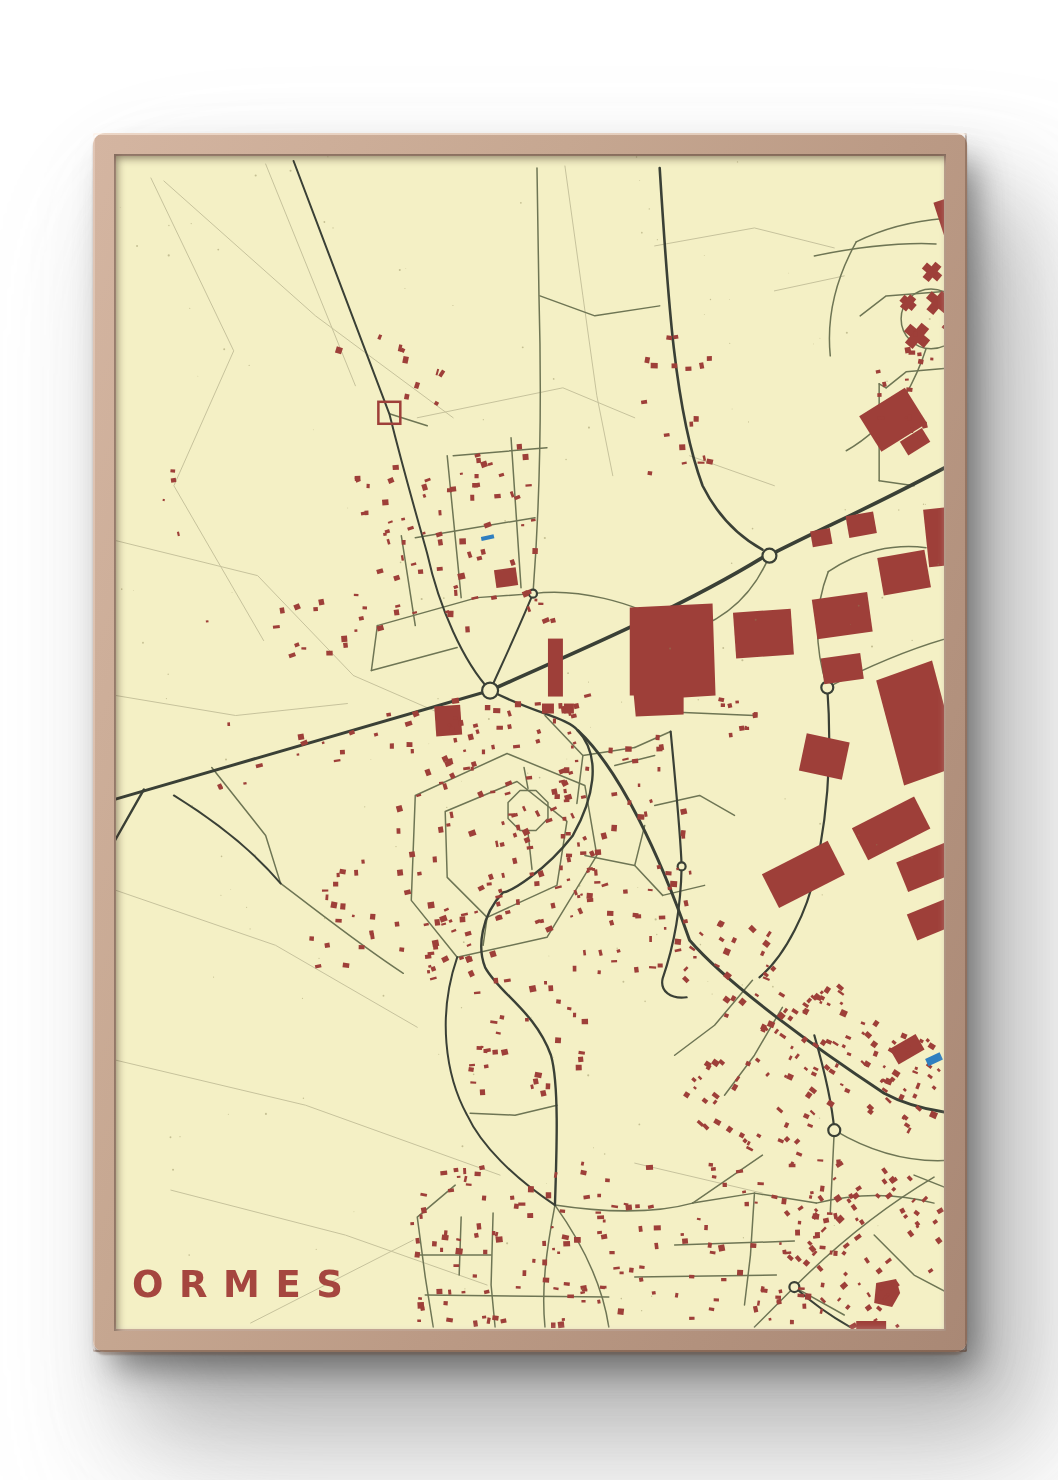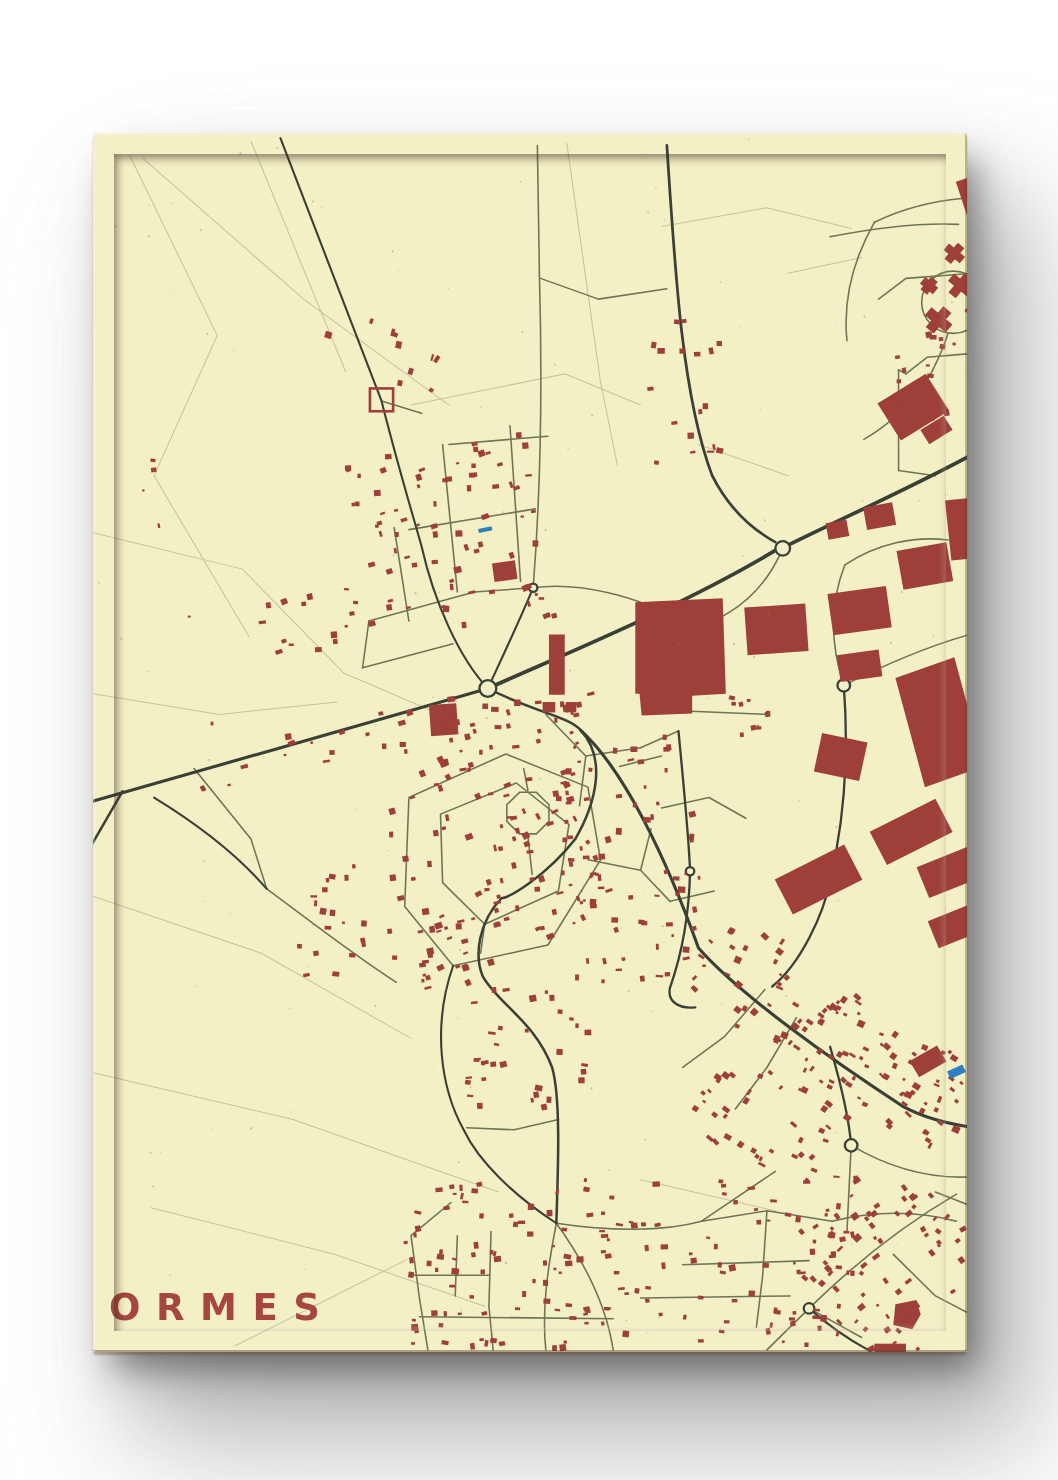--- a/index.html
+++ b/index.html
@@ -1,20 +1,20 @@
 <!DOCTYPE html>
 <html><head>
 <meta charset="utf-8">
 <style>
   html,body{margin:0;padding:0;}
   body{width:1058px;height:1480px;background:#ffffff;font-family:"DejaVu Sans","Liberation Sans",sans-serif;}
   .scene{position:relative;width:1058px;height:1480px;background:#ffffff;overflow:hidden;}
   .frame{
     position:absolute;left:93px;top:133px;width:874px;height:1219px;box-sizing:border-box;
-    border-radius:4px;
+    padding:23px;border-radius:12px;
     background:linear-gradient(112deg,#d4b5a1 0%,#c6a791 35%,#bb9a85 60%,#a98875 100%);
     box-shadow:
       0 3px 2px rgba(92,62,46,.35),
       14px 22px 34px -6px rgba(60,60,60,.62),
       42px 64px 90px 4px rgba(110,110,110,.42),
       70px 110px 150px 20px rgba(150,150,150,.28);
   }
   .frame::before{
     content:"";position:absolute;inset:21px;pointer-events:none;z-index:3;
     box-shadow:inset 3px 4px 9px rgba(55,35,25,.55), inset -2px -3px 6px rgba(255,246,235,.30);

